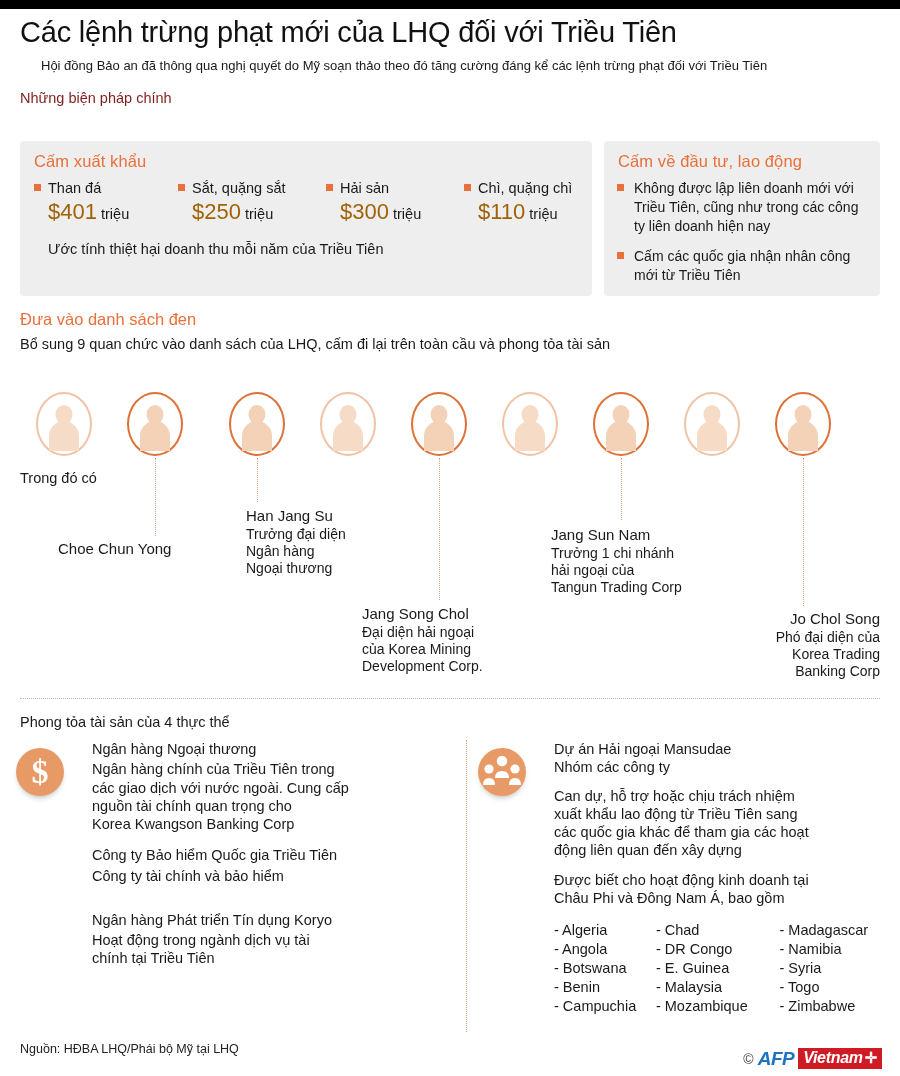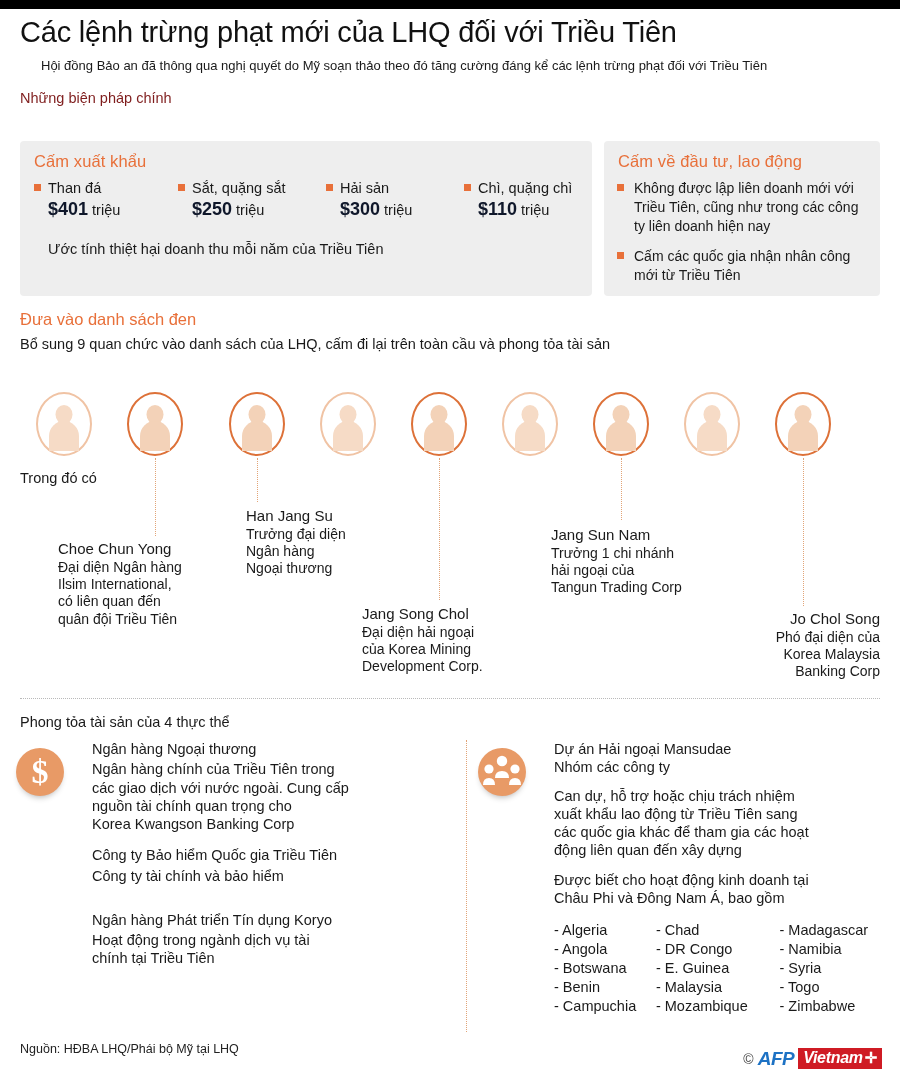--- a/index.html
+++ b/index.html
@@ -44,21 +44,21 @@
   .col:nth-child(1) { left: 14px; }
   .col:nth-child(2) { left: 158px; }
   .col:nth-child(3) { left: 306px; }
   .col:nth-child(4) { left: 444px; }
   .bullet-sq {
     display: inline-block; width: 7px; height: 7px;
     background: #e8703a; vertical-align: 2px; margin-right: 7px;
   }
   .col .nm { font-size: 14.5px; white-space: nowrap; }
   .col .amt { font-size: 14.5px; margin-top: 3px; padding-left: 14px; white-space: nowrap; }
-  .col .amt b { font-weight: 700; font-size: 18px; color: #0f172a; }
+  .col .amt b { font-weight: 400; font-size: 22px; color: #a16207; }
   .note { position: absolute; left: 28px; top: 100px; font-size: 14.5px; }
 
   .rb-list { padding: 8px 12px 0 13px; }
   .rb-item { position: relative; padding-left: 17px; margin-bottom: 11px; font-size: 14px; line-height: 1.36; }
   .rb-item .bullet-sq { position: absolute; left: 0; top: 5px; margin: 0; }
 
   
   .sec2 { position: absolute; left: 20px; top: 310px; width: 860px; }
   .sec2 h2 { color: #e8703a; font-size: 16.5px; font-weight: 400; }
   .sec2 .lead { margin-top: 7px; font-size: 14.5px; }
@@ -247,24 +247,20 @@
   <div class="dline" style="left:155px; top:458px; height:78px"></div>
   <div class="dline" style="left:257px; top:458px; height:44px"></div>
   <div class="dline" style="left:439px; top:458px; height:142px"></div>
   <div class="dline" style="left:621px; top:458px; height:62px"></div>
   <div class="dline" style="left:803px; top:458px; height:148px"></div>
 
   <div class="trongdoco">Trong đó có</div>
 
   <div class="lbl" style="left:58px; top:540px; width:185px">
     <div class="nm">Choe Chun Yong</div>
-    <div style="white-space:pre-line">Đại diện Ngân hàng
-Ilsim International,
-có liên quan đến
-quân đội Triều Tiên</div>
   </div>
 
   <div class="lbl" style="left:246px; top:507px; width:160px">
     <div class="nm">Han Jang Su</div>
     <div style="white-space:pre-line">Trưởng đại diện
 Ngân hàng
 Ngoại thương</div>
   </div>
 
   <div class="lbl" style="left:362px; top:605px; width:185px">
@@ -277,21 +273,21 @@
   <div class="lbl" style="left:551px; top:526px; width:195px">
     <div class="nm">Jang Sun Nam</div>
     <div style="white-space:pre-line">Trưởng 1 chi nhánh
 hải ngoại của
 Tangun Trading Corp</div>
   </div>
 
   <div class="lbl" style="left:680px; top:610px; width:200px; text-align:right">
     <div class="nm">Jo Chol Song</div>
     <div style="white-space:pre-line">Phó đại diện của
-Korea Malaysia
+Korea Trading
 Banking Corp</div>
   </div>
 
   <div class="hr-dot" style="top:698px"></div>
 
   <div class="sec3">
     <div class="title">Phong tỏa tài sản của 4 thực thể</div>
   </div>
 
   <div class="vsep"></div>

